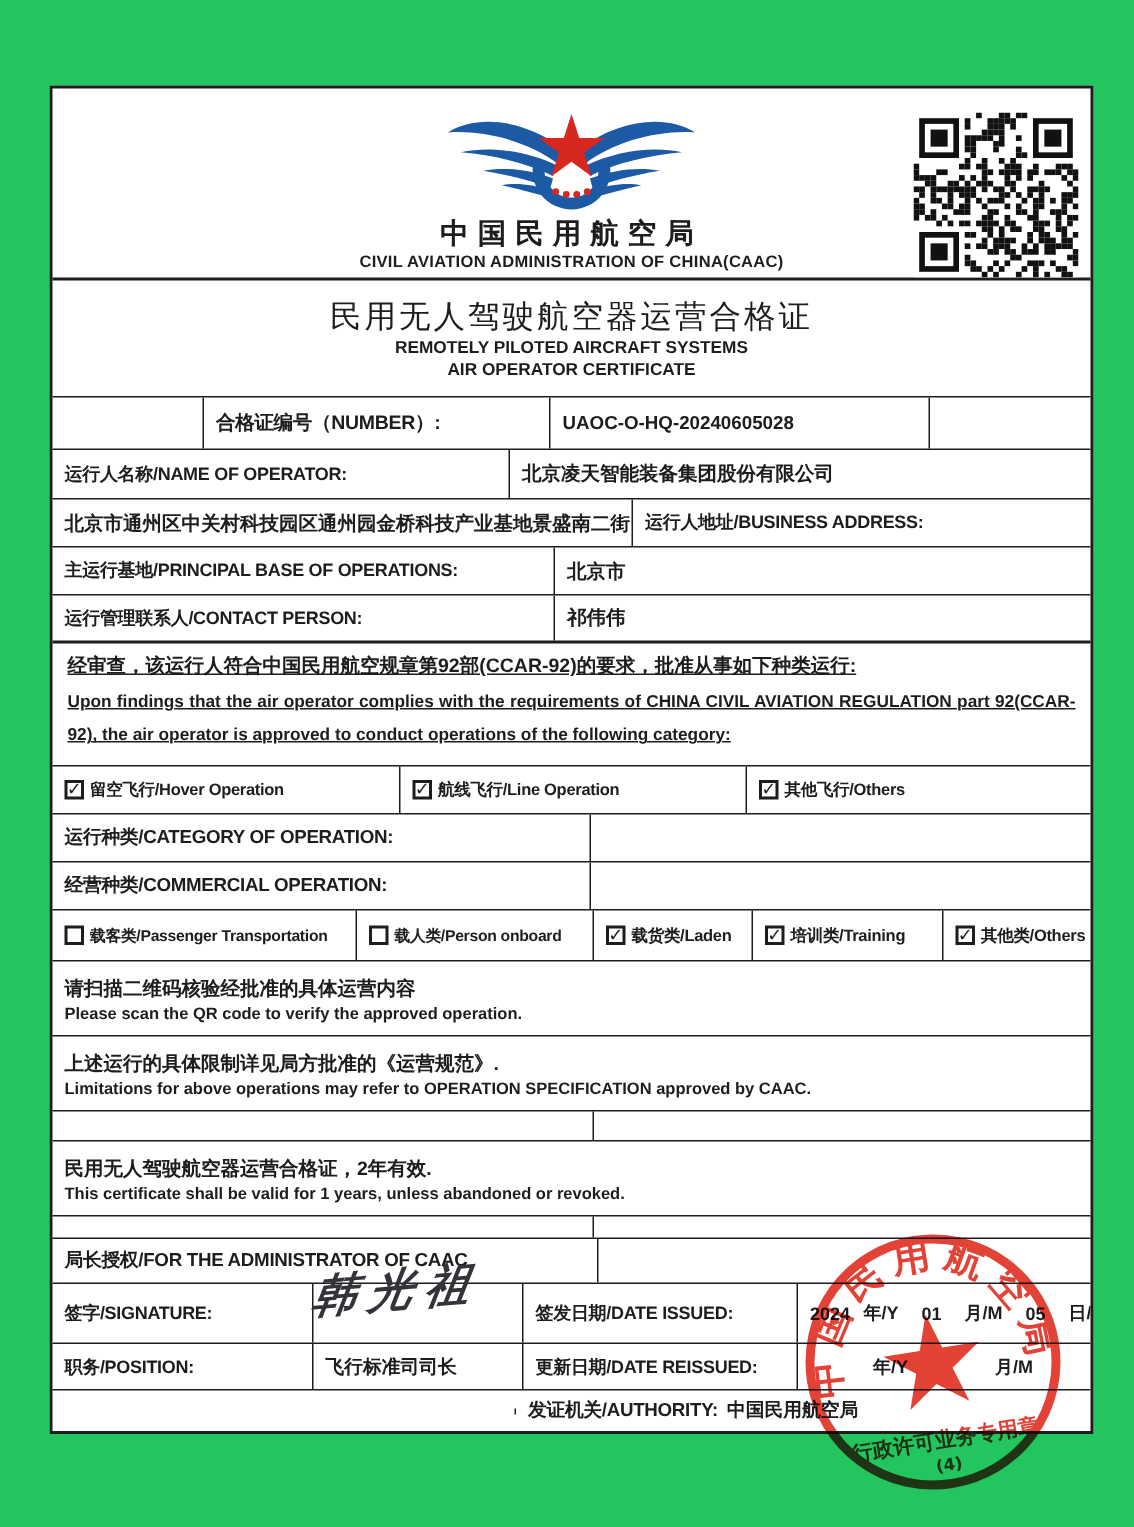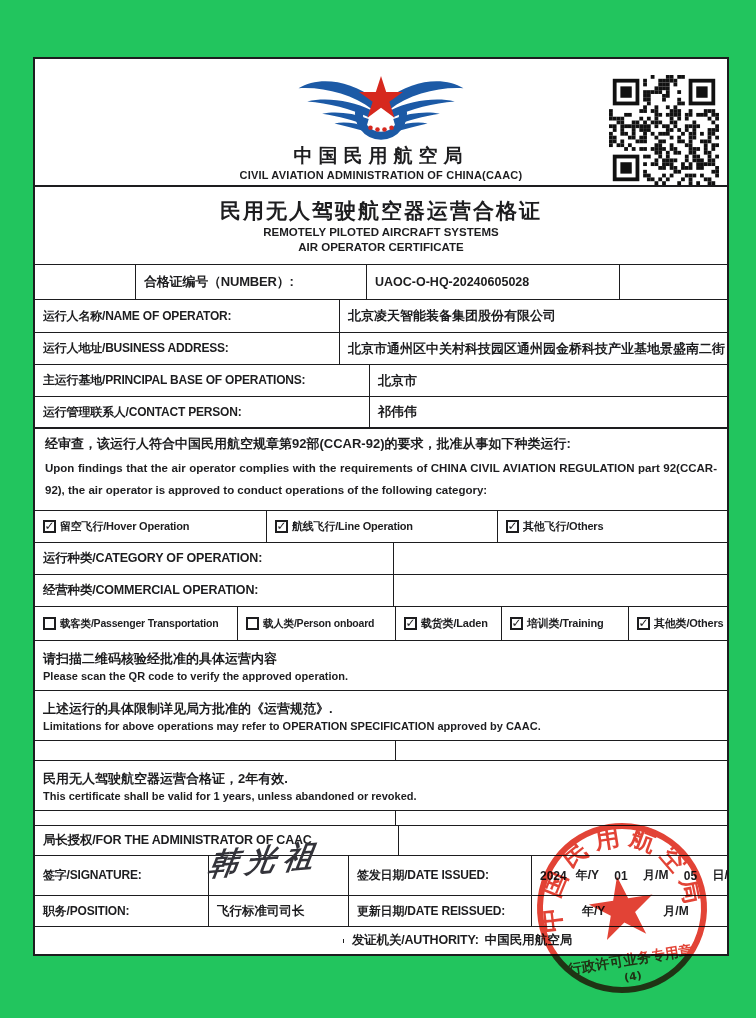--- a/index.html
+++ b/index.html
@@ -18,25 +18,25 @@
   .val { font-size:13px; font-weight:700; }
 
   
   .hdr { height:128px; display:flex; flex-direction:column; align-items:center; padding-top:10px; border-bottom-width:2px; }
   .org-cn { font-size:19px; font-weight:700; letter-spacing:6px; margin-top:2px; }
   .org-en { font-size:11px; font-weight:700; letter-spacing:0.2px; }
   .qr { position:absolute; right:8px; top:16px; width:110px; height:110px; }
 
   
   .ttl { height:78px; display:flex; flex-direction:column; align-items:center; justify-content:center; }
-  .ttl-cn { font-size:21px; font-weight:700; letter-spacing:2px; }
+  .ttl-cn { font-size:21px; font-weight:400; letter-spacing:2px; }
   .ttl-en { font-size:11.5px; font-weight:700; line-height:1.25; text-align:center; }
 
   
-  .para { height:82px; display:block; padding:6px 10px 4px 10px; white-space:normal; }
+  .para { height:82px; display:block; padding:6px 10px 4px 10px; white-space:normal;text-decoration:underline; }
   .para .cn { font-size:13px; font-weight:700; margin-bottom:4px; }
   .para .en { font-size:11.5px; font-weight:700; text-align:justify; line-height:1.95; }
 
   .twoLine { flex-direction:column; align-items:flex-start; justify-content:center; white-space:normal; }
   .twoLine .cn { font-size:13px; font-weight:700; }
   .twoLine .en { font-size:11px; font-weight:700; margin-top:2px; }
 
   
   .cb { width:13px; height:13px; border:2px solid #1d1d1f; display:inline-flex; align-items:center; justify-content:center; margin-right:4px; flex:none; font-size:12px; font-weight:700; line-height:1; background:#fff; }
   .cb[data-checked="true"]::after { content:"✓"; margin-top:-2px; }
@@ -394,25 +394,25 @@
     <div class="row" style="height:33px">
       <div class="cell" style="width:305px">
           <span class="lbl">运行人名称/NAME OF OPERATOR:</span>
         </div>
       <div class="cell grow">
           <span class="val">北京凌天智能装备集团股份有限公司</span>
         </div>
     </div>
 
     <div class="row" style="height:32px">
+      <div class="cell grow">
+          <span class="val">北京市通州区中关村科技园区通州园金桥科技产业基地景盛南二街</span>
+        </div>
       <div class="cell" style="width:305px">
           <span class="lbl">运行人地址/BUSINESS ADDRESS:</span>
-        </div>
-      <div class="cell grow">
-          <span class="val">北京市通州区中关村科技园区通州园金桥科技产业基地景盛南二街</span>
         </div>
     </div>
 
     <div class="row" style="height:32px">
       <div class="cell" style="width:335px">
           <span class="lbl">主运行基地/PRINCIPAL BASE OF OPERATIONS:</span>
         </div>
       <div class="cell grow">
           <span class="val">北京市</span>
         </div>

